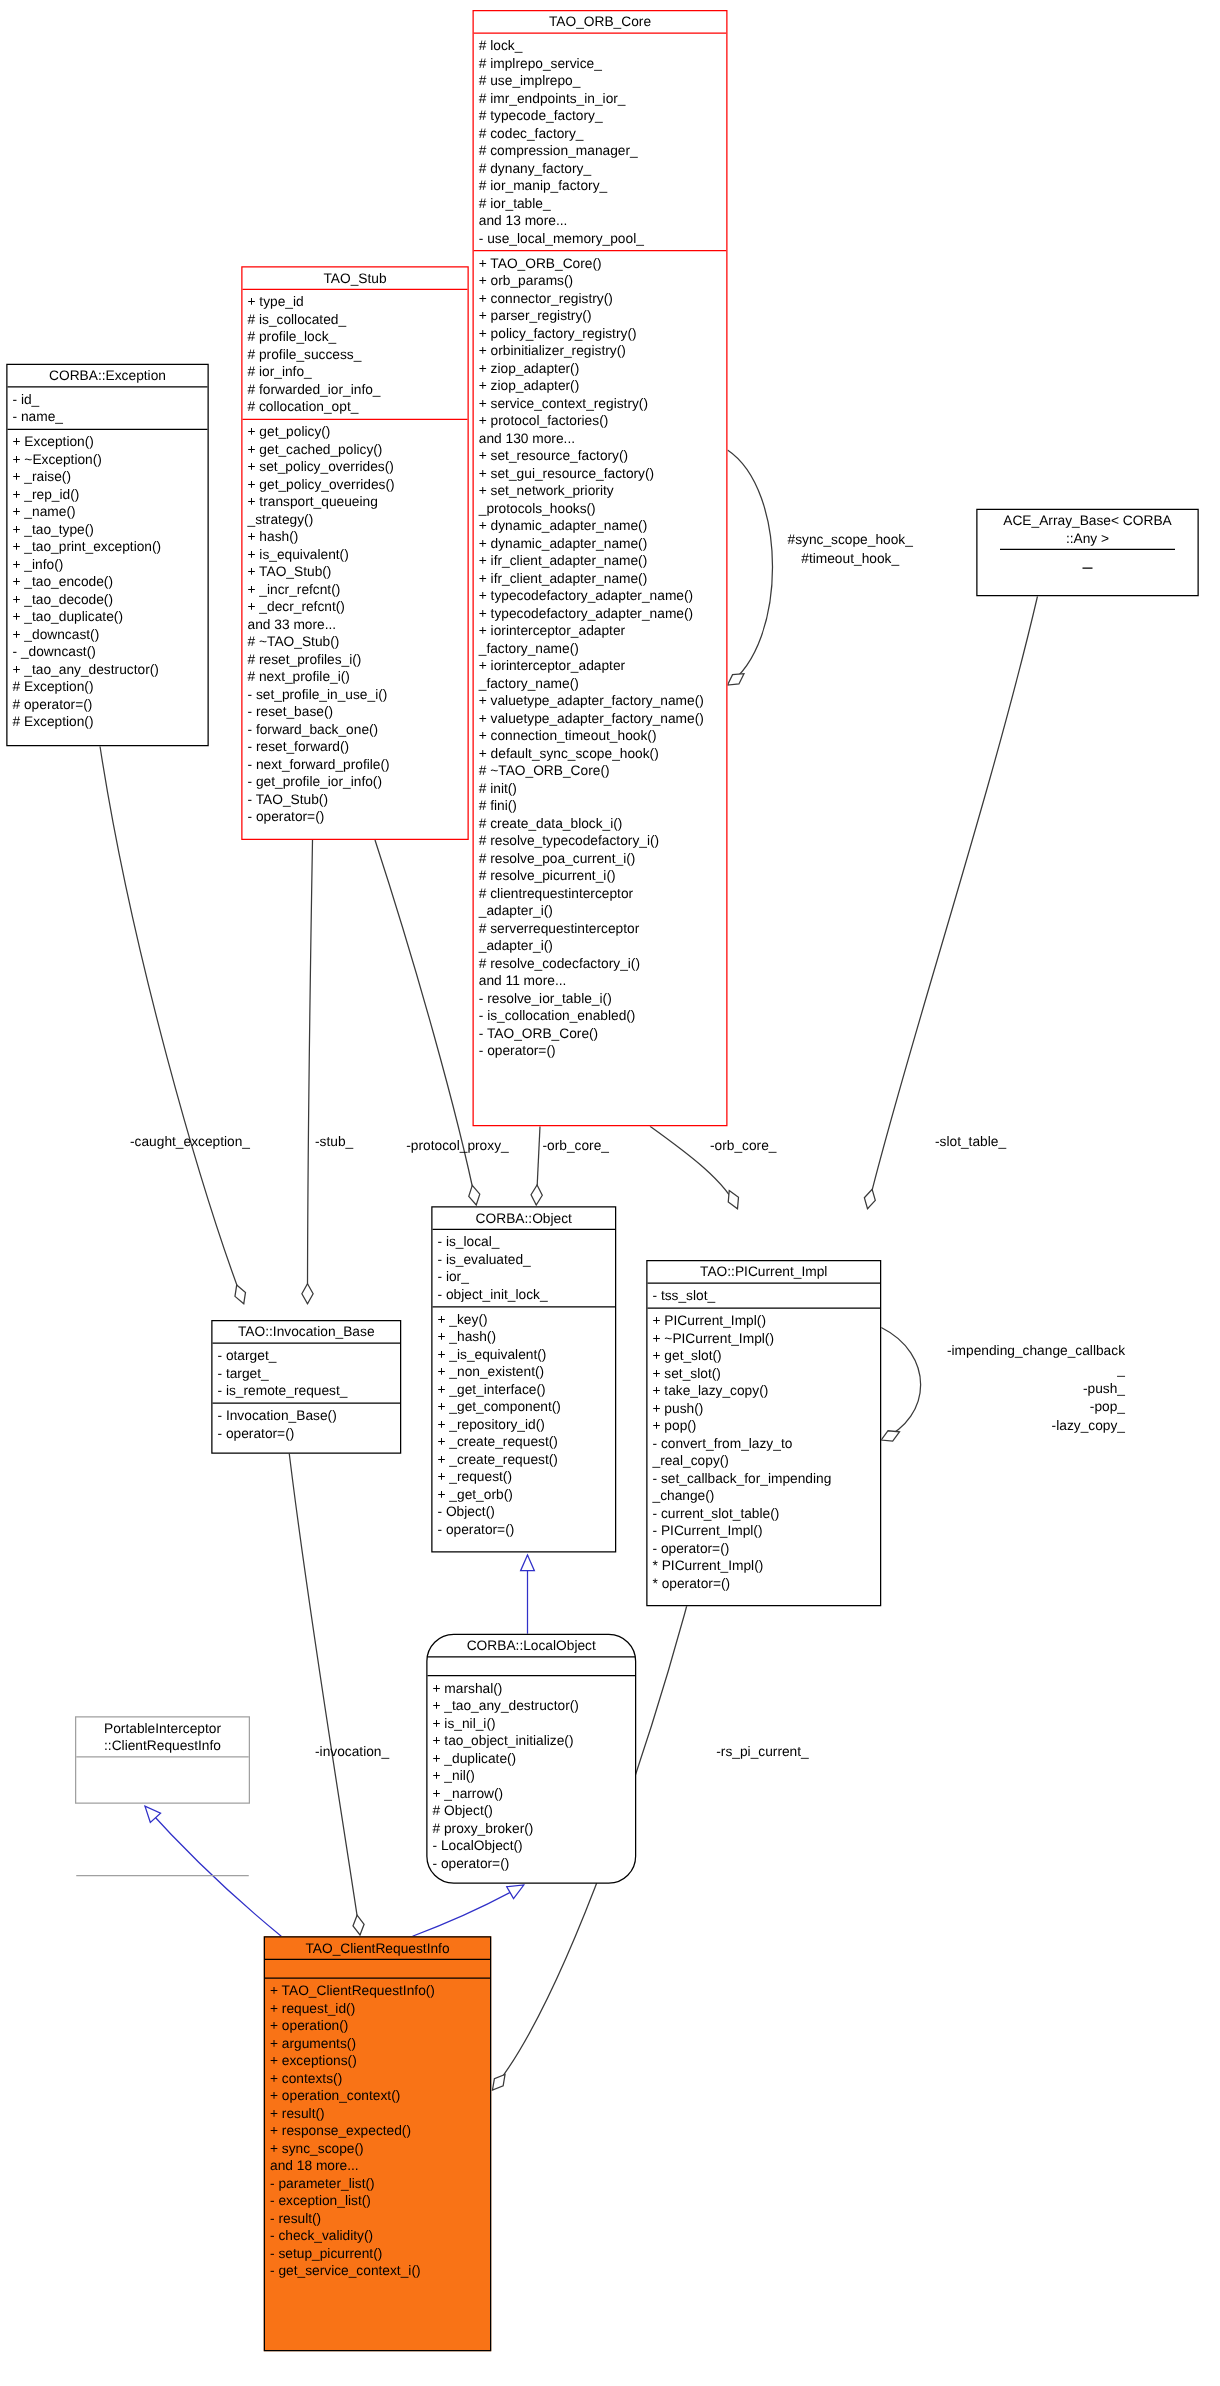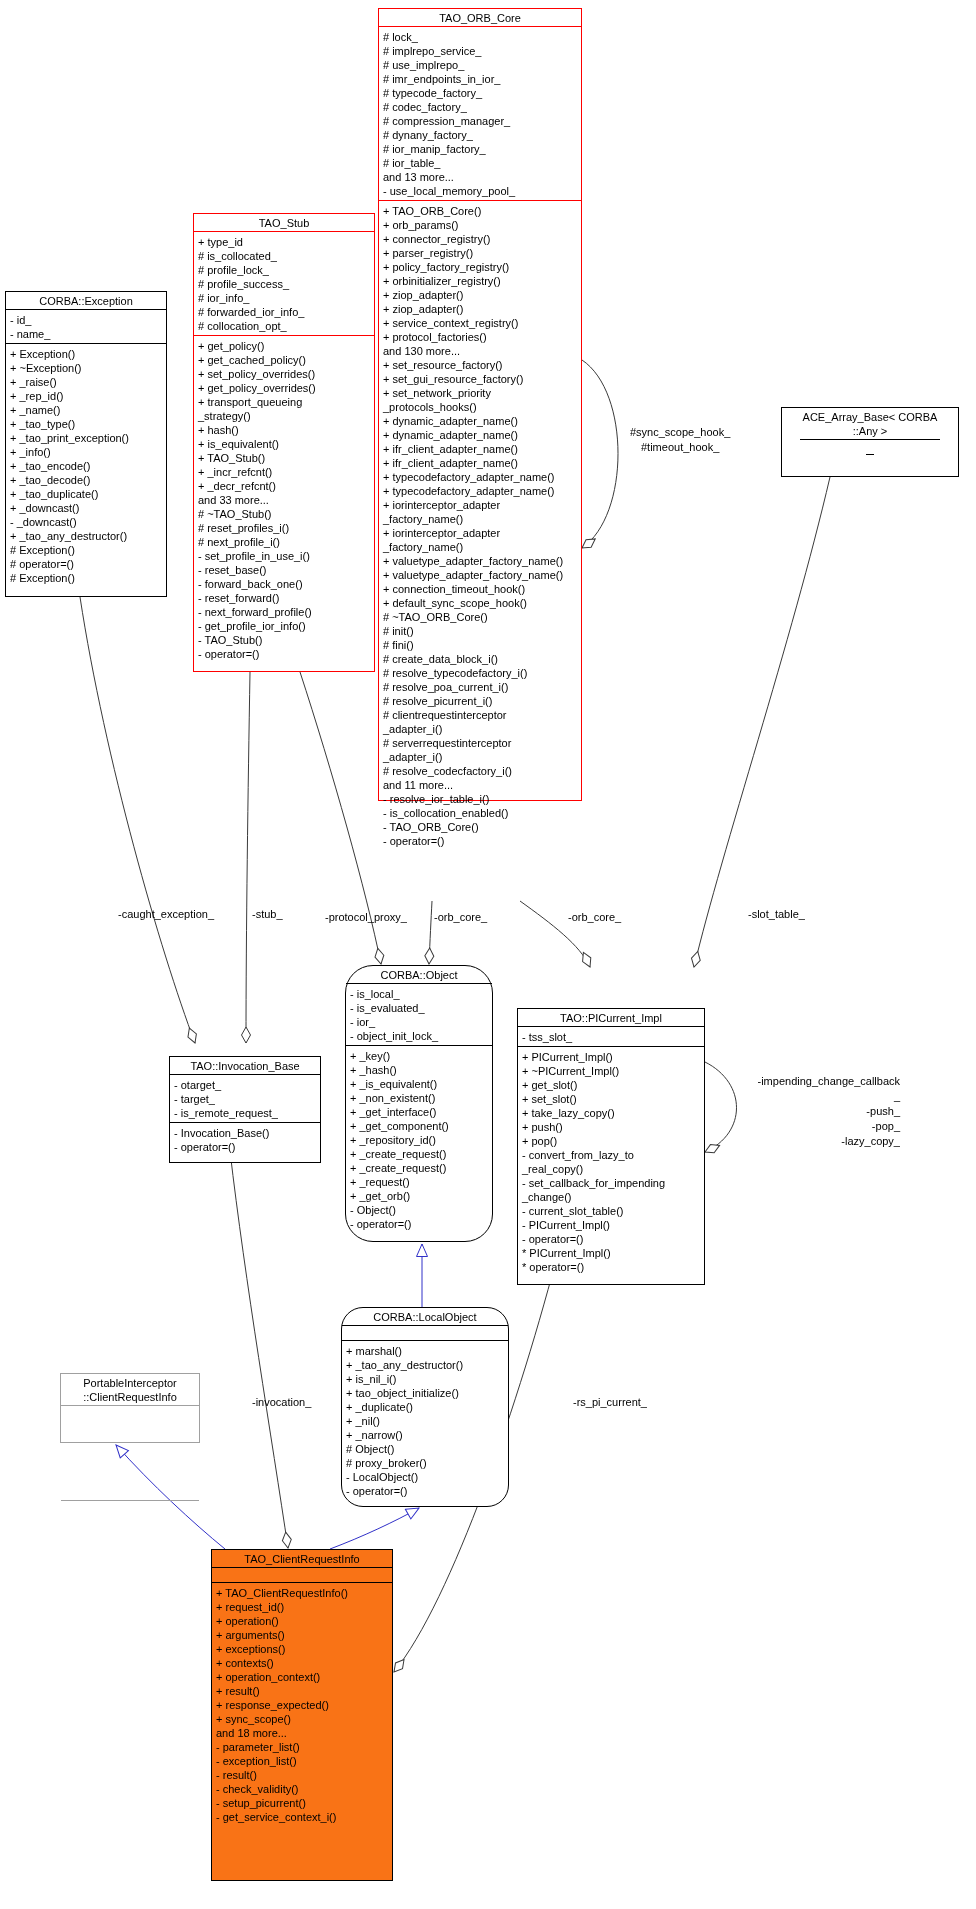--- a/index.html
+++ b/index.html
@@ -121,21 +121,21 @@
         <div class="list-line">- reset_base()</div>
         <div class="list-line">- forward_back_one()</div>
         <div class="list-line">- reset_forward()</div>
         <div class="list-line">- next_forward_profile()</div>
         <div class="list-line">- get_profile_ior_info()</div>
         <div class="list-line">- TAO_Stub()</div>
         <div class="list-line">- operator=()</div>
       </div>
   </div>
 
-  <div class="uml-class" style="left: 378px; top: 8px; width: 204px; height: 793px; border-color: rgb(255, 0, 0); background-color: rgb(255, 255, 255);">
+  <div class="uml-class" style="left: 378px; top: 8px; width: 204px; height: 893px; border-color: rgb(255, 0, 0); background-color: rgb(255, 255, 255);">
     <div class="uml-title">
         <div class="list-line">TAO_ORB_Core</div>
       </div>
     <div class="uml-sec">
         <div class="list-line"># lock_</div>
         <div class="list-line"># implrepo_service_</div>
         <div class="list-line"># use_implrepo_</div>
         <div class="list-line"># imr_endpoints_in_ior_</div>
         <div class="list-line"># typecode_factory_</div>
         <div class="list-line"># codec_factory_</div>
@@ -198,21 +198,21 @@
 
   <div class="uml-class" style="left: 781px; top: 407px; width: 178px; height: 70px; border-color: rgb(0, 0, 0); background-color: rgb(255, 255, 255); align-items: center;">
     <div class="uml-title">
         <div class="list-line">ACE_Array_Base&lt; CORBA</div>
         <div class="list-line">::Any &gt;</div>
       </div>
     <div class="uml-sec"></div>
     <div class="uml-sec"></div>
   </div>
 
-  <div class="uml-class" style="left: 345px; top: 965px; width: 148px; height: 277px; border-color: rgb(0, 0, 0); background-color: rgb(255, 255, 255); border-radius: 28px;">
+  <div class="uml-class" style="left: 345px; top: 965px; width: 148px; height: 277px; border-color: rgb(0, 0, 0); background-color: rgb(255, 255, 255);">
     <div class="uml-title">
         <div class="list-line">CORBA::Object</div>
       </div>
     <div class="uml-sec">
         <div class="list-line">- is_local_</div>
         <div class="list-line">- is_evaluated_</div>
         <div class="list-line">- ior_</div>
         <div class="list-line">- object_init_lock_</div>
       </div>
     <div class="uml-sec">
@@ -322,21 +322,21 @@
         <div class="list-line">and 18 more...</div>
         <div class="list-line">- parameter_list()</div>
         <div class="list-line">- exception_list()</div>
         <div class="list-line">- result()</div>
         <div class="list-line">- check_validity()</div>
         <div class="list-line">- setup_picurrent()</div>
         <div class="list-line">- get_service_context_i()</div>
       </div>
   </div>
 
-  <div class="edge-label" style="left:118px;top:908px;text-align:right;">-caught_exception_</div>
+  <div class="edge-label" style="left:104px;top:908px;text-align:right;">-caught_exception_</div>
   <div class="edge-label" style="left:252px;top:908px;">-stub_</div>
   <div class="edge-label" style="left:325px;top:911px;">-protocol_proxy_</div>
   <div class="edge-label" style="left:434px;top:911px;">-orb_core_</div>
   <div class="edge-label" style="left:568px;top:911px;">-orb_core_</div>
   <div class="edge-label" style="left:748px;top:908px;">-slot_table_</div>
   <div class="edge-label" style="left:630px;top:426px;">#sync_scope_hook_</div>
   <div class="edge-label" style="left:641px;top:441px;">#timeout_hook_</div>
   <div class="edge-label-group" style="left:700px;top:1056px;width:200px;">
       <div class="list-line">-impending_change_callback</div>
       <div class="list-line">_</div>

